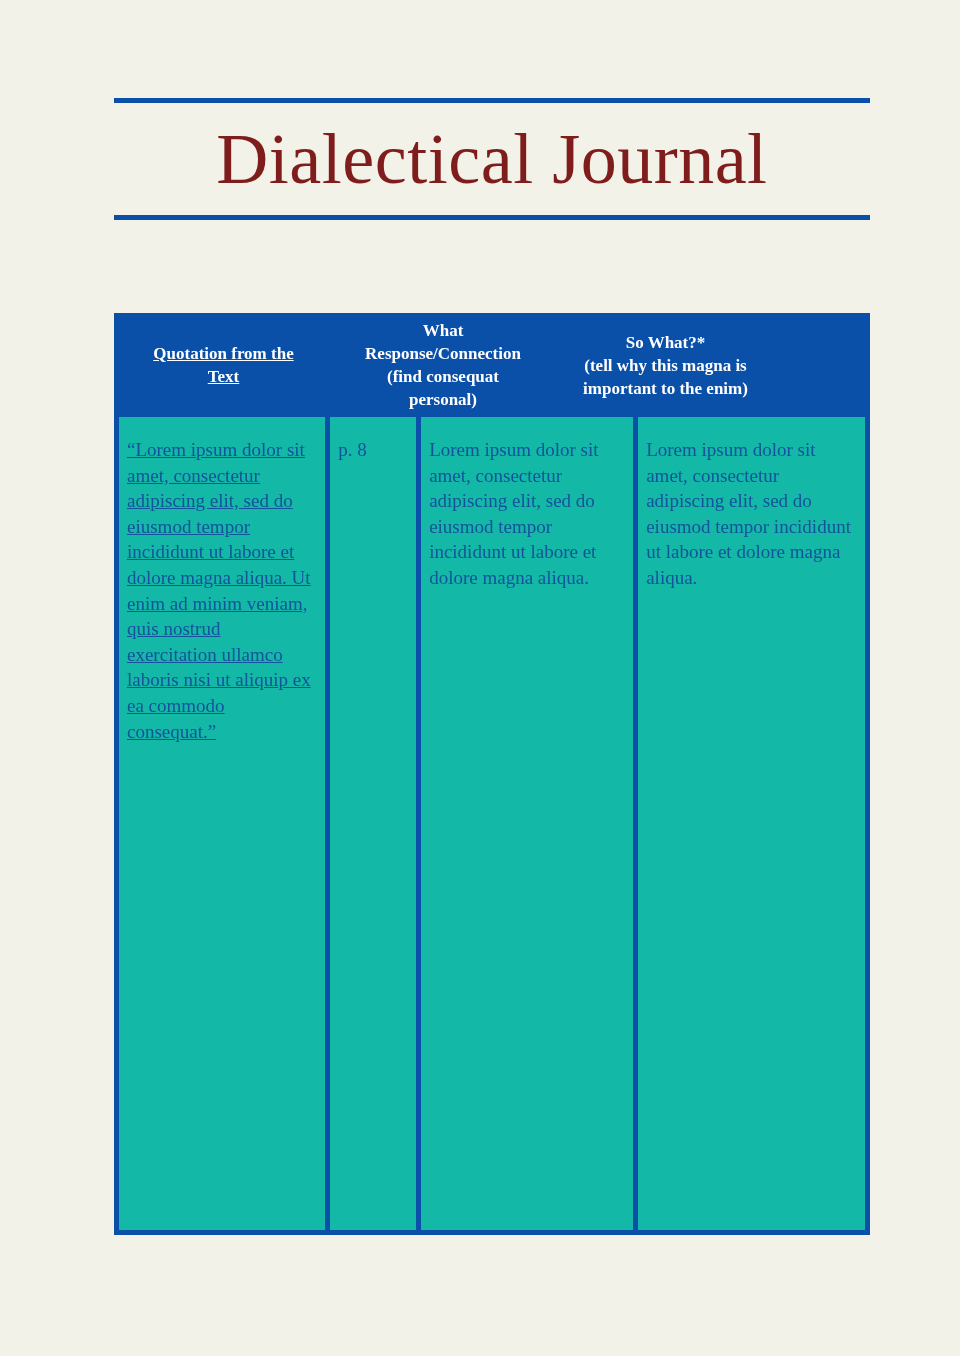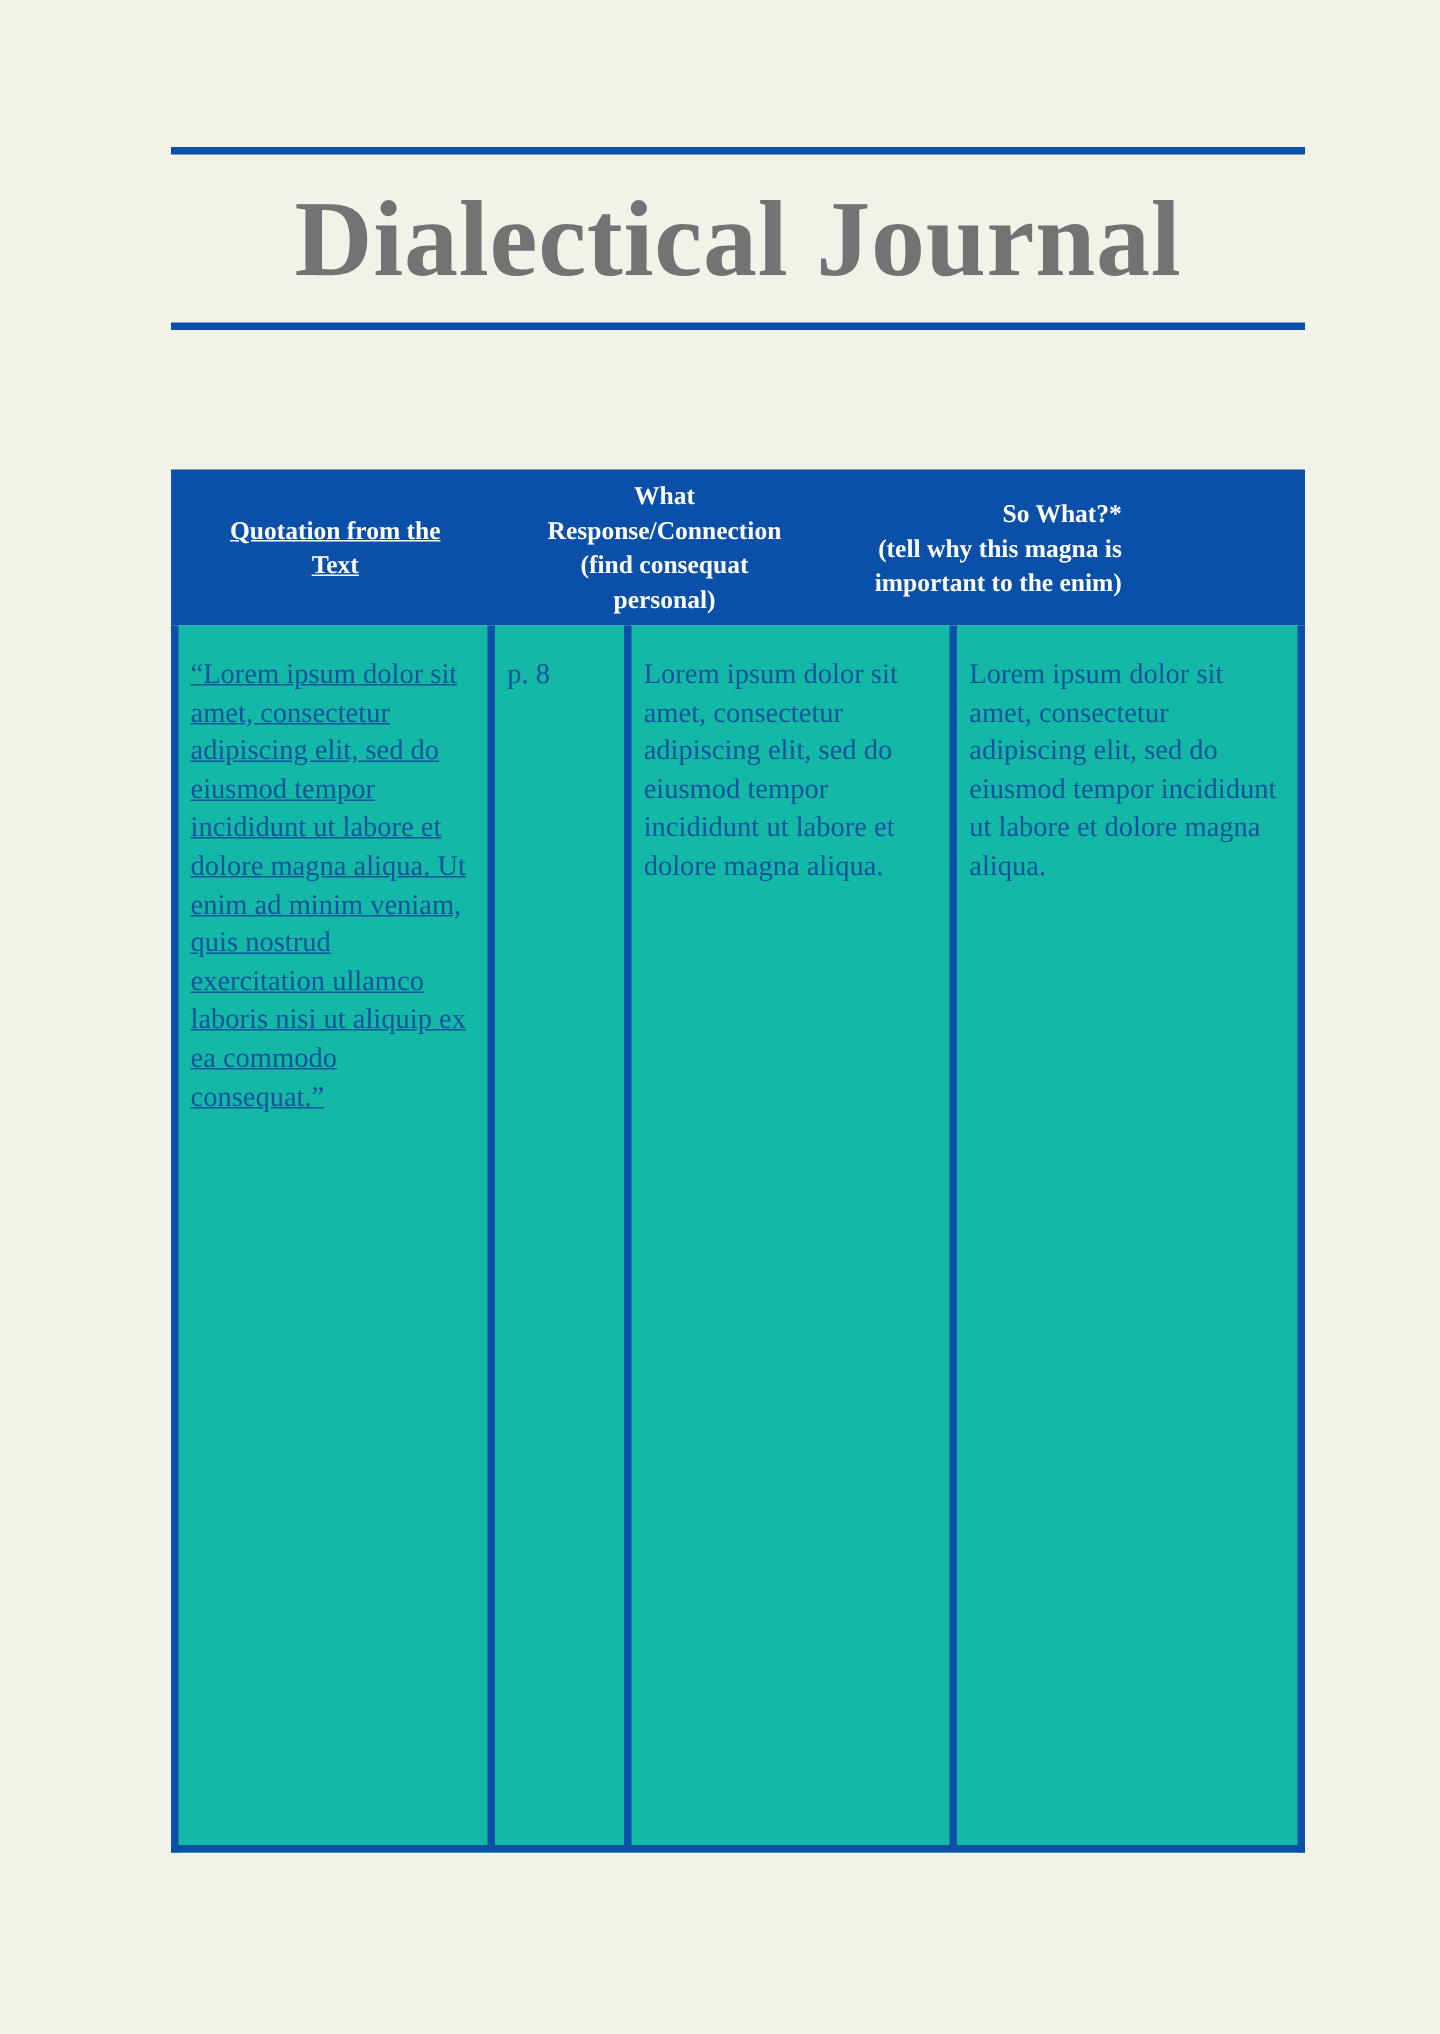--- a/index.html
+++ b/index.html
@@ -31,22 +31,22 @@
   .rule {
     width: 100%;
     height: 5px;
     background: #0b50a8;
   }
   .rule-top { margin-bottom: 0; }
   .rule-bottom { margin-top: 0; }
 
   .doc-title {
     text-align: center;
-    color: #737373;
-    font-weight: bold;
+    color: #7f1d1d;
+    font-weight: normal;
     font-size: 72px;
     line-height: 112px;
     letter-spacing: 0.5px;
     font-family: "Liberation Serif", "DejaVu Serif", serif;
     white-space: nowrap;
   }
 
   
   .journal-table {
     position: absolute;
@@ -102,21 +102,21 @@
 
   
   .col-1 { width: 214px; text-decoration: underline; }
   .col-2 { width: 92px; }
   .col-3 { width: 220px; }
   .col-4 { width: 230px; }
 
   .table-head .col-1 { width: 219px; }
   .table-head .col-2 { width: 92px; }
   .table-head .col-3 { width: 220px; }
-  .table-head .col-4 { width: 225px; text-align: right; }
+  .table-head .col-4 { width: 225px; }
 
   .cell-text { display: block; }
   .head-line { display: block; }
 </style>
 </head>
 <body>
 
 <div class="page">
 
   <div class="title-block">

